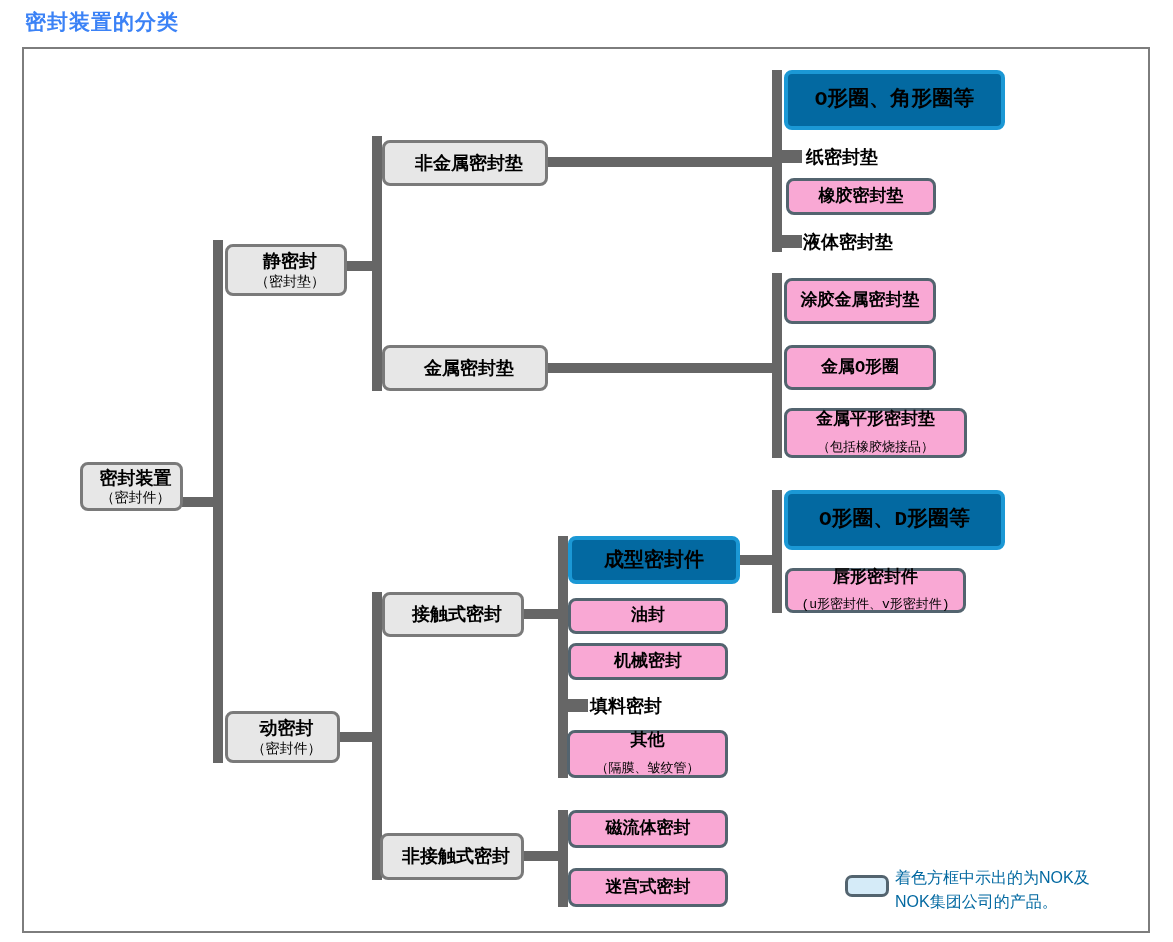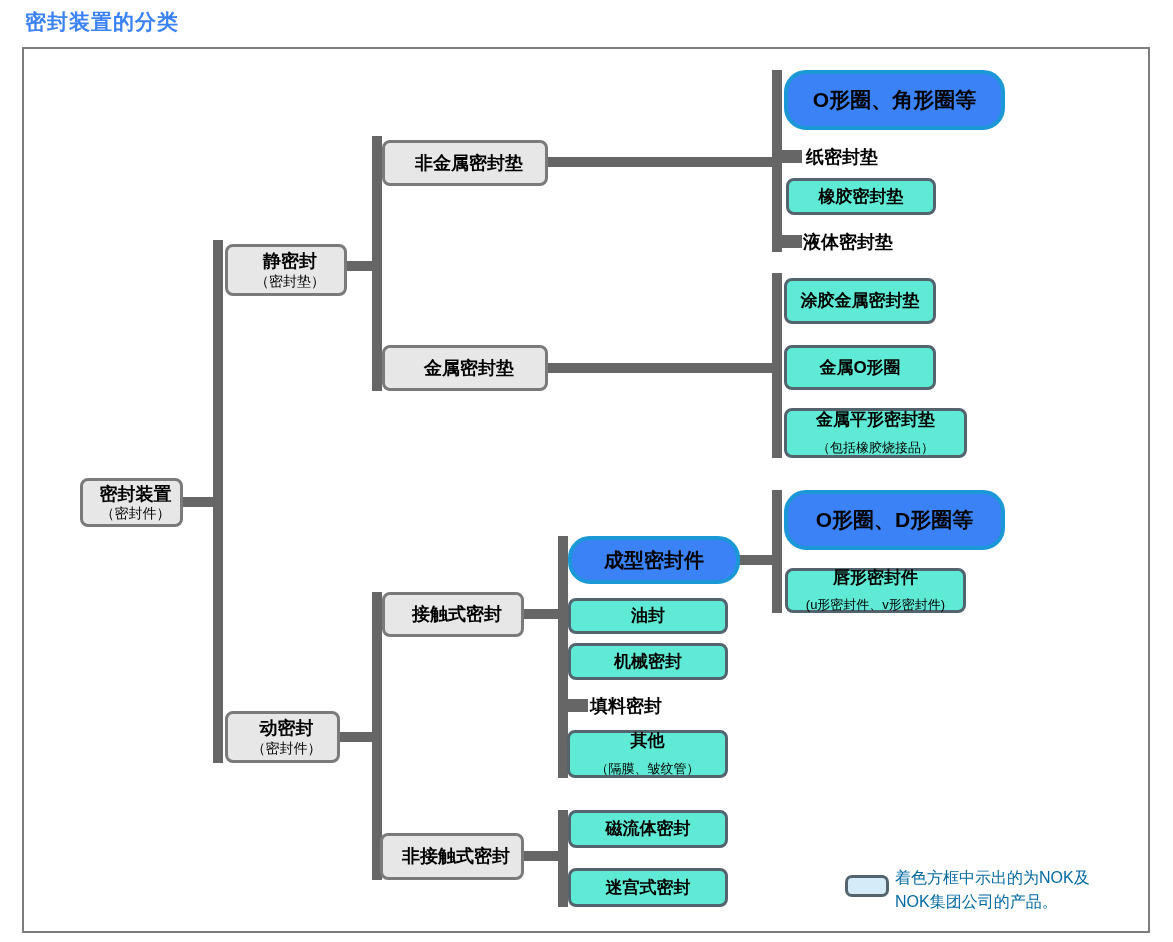--- a/index.html
+++ b/index.html
@@ -15,22 +15,22 @@
     position:absolute;left:22px;top:47px;width:1128px;height:886px;
     border:2px solid #7d7d7d;background:#fff;box-sizing:border-box;
   }
   .line{position:absolute;background:#666666;}
   .node{
     position:absolute;box-sizing:border-box;display:flex;flex-direction:column;
     align-items:center;justify-content:center;text-align:center;line-height:1.15;
     border-radius:8px;
   }
   .node.gray{background:#e7e7e7;border:3px solid #7a7a7a;padding-left:8px;}
-  .node.blue{background:#5eead4;border:3px solid #53646f;}
-  .node.hl{background:#3b82f6;border:4px solid #1b98d5;border-radius:22px;}
+  .node.blue{background:#f9a8d4;border:3px solid #53646f;font-family:Liberation Mono, monospace;}
+  .node.hl{background:#0369a1;border:4px solid #1b98d5;border-radius:8px;font-family:Liberation Mono, monospace;}
   .node .main{font-size:18px;font-weight:bold;}
   .node.blue .main{font-size:17px;font-weight:bold;}
   .node.hl .main{font-size:21px;font-weight:bold;}
   .node .sub{font-size:14px;font-weight:normal;margin-top:1px;}
   .node .subsmall{font-size:13px;font-weight:normal;margin-top:11px;}
   .plain{
     position:absolute;font-size:18px;font-weight:bold;white-space:nowrap;
   }
   .legend{position:absolute;left:845px;top:866px;display:flex;align-items:flex-start;}
   .legend .swatch{
@@ -65,21 +65,21 @@
   <div class="line" style="left:546px;top:363px;width:230px;height:10px"></div>
   <div class="line" style="left:338px;top:732px;width:40px;height:10px"></div>
   <div class="line" style="left:522px;top:609px;width:42px;height:10px"></div>
   <div class="line" style="left:738px;top:555px;width:40px;height:10px"></div>
   <div class="line" style="left:521px;top:851px;width:43px;height:10px"></div>
 
   <div class="line" style="left:780px;top:150px;width:22px;height:13px"></div>
   <div class="line" style="left:780px;top:235px;width:22px;height:13px"></div>
   <div class="line" style="left:566px;top:699px;width:22px;height:13px"></div>
 
-  <div class="node gray" style="left:80px;top:478px;width:103px;height:49px">
+  <div class="node gray" style="left:80px;top:462px;width:103px;height:49px">
     <div class="main">密封装置</div>
     <div class="sub">（密封件）</div>
   </div>
 
   <div class="node gray" style="left:225px;top:244px;width:122px;height:52px">
     <div class="main">静密封</div>
     <div class="sub">（密封垫）</div>
   </div>
 
   <div class="node gray" style="left:225px;top:711px;width:115px;height:52px">

